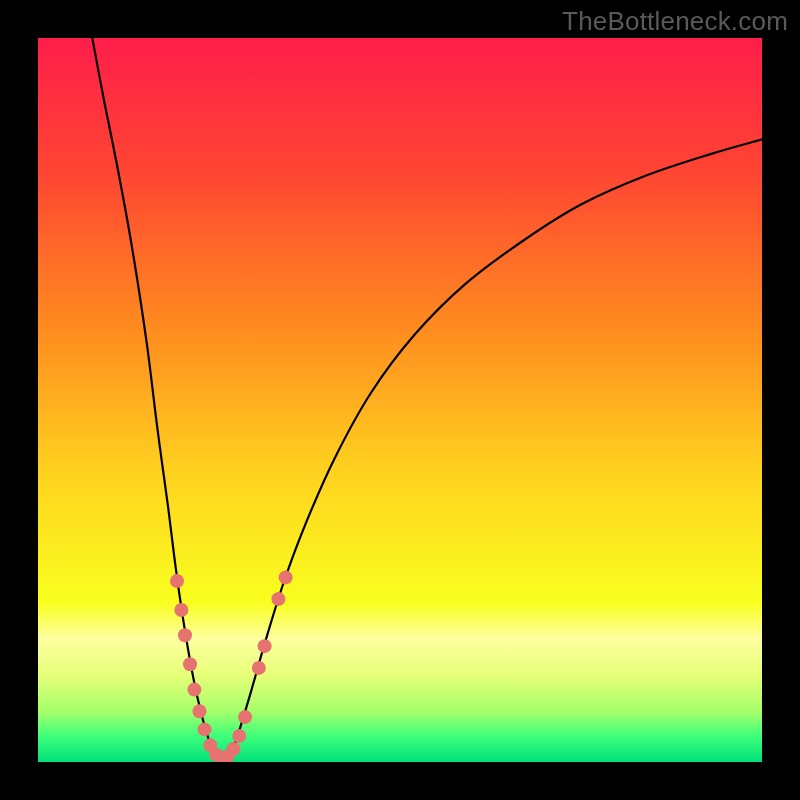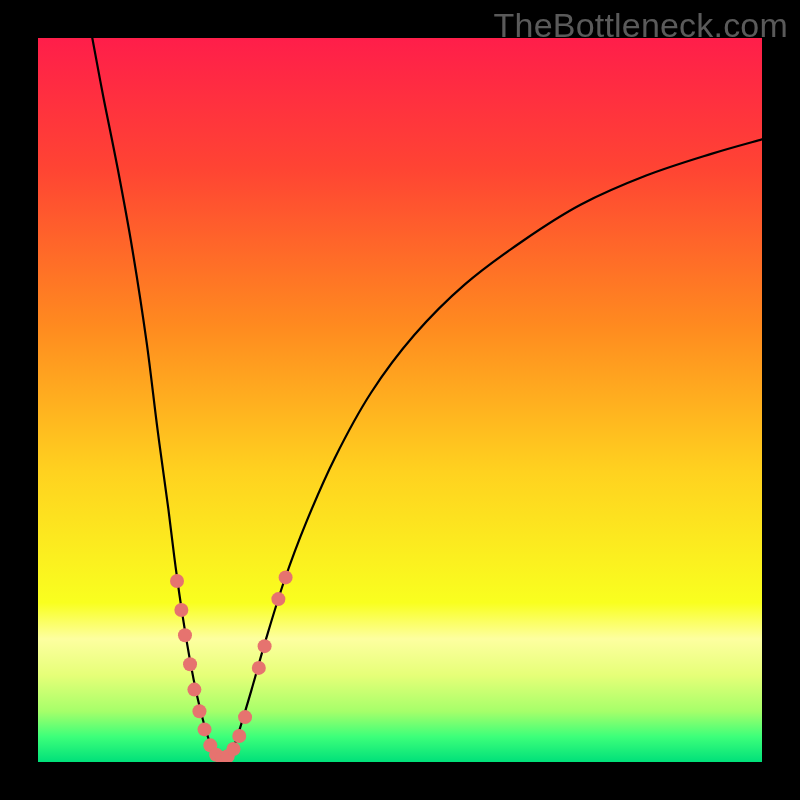--- a/index.html
+++ b/index.html
@@ -15,21 +15,21 @@
     position: relative;
     width: 800px;
     height: 800px;
     background: #000;
   }
   .watermark {
     position: absolute;
     top: 6px;
     right: 12px;
     color: #5a5a5a;
-    font-size: 34px;
+    font-size: 26px;
     font-weight: 500;
     letter-spacing: 0.2px;
     user-select: none;
   }
   .plot {
     position: absolute;
     left: 38px;
     top: 38px;
     width: 724px;
     height: 724px;

